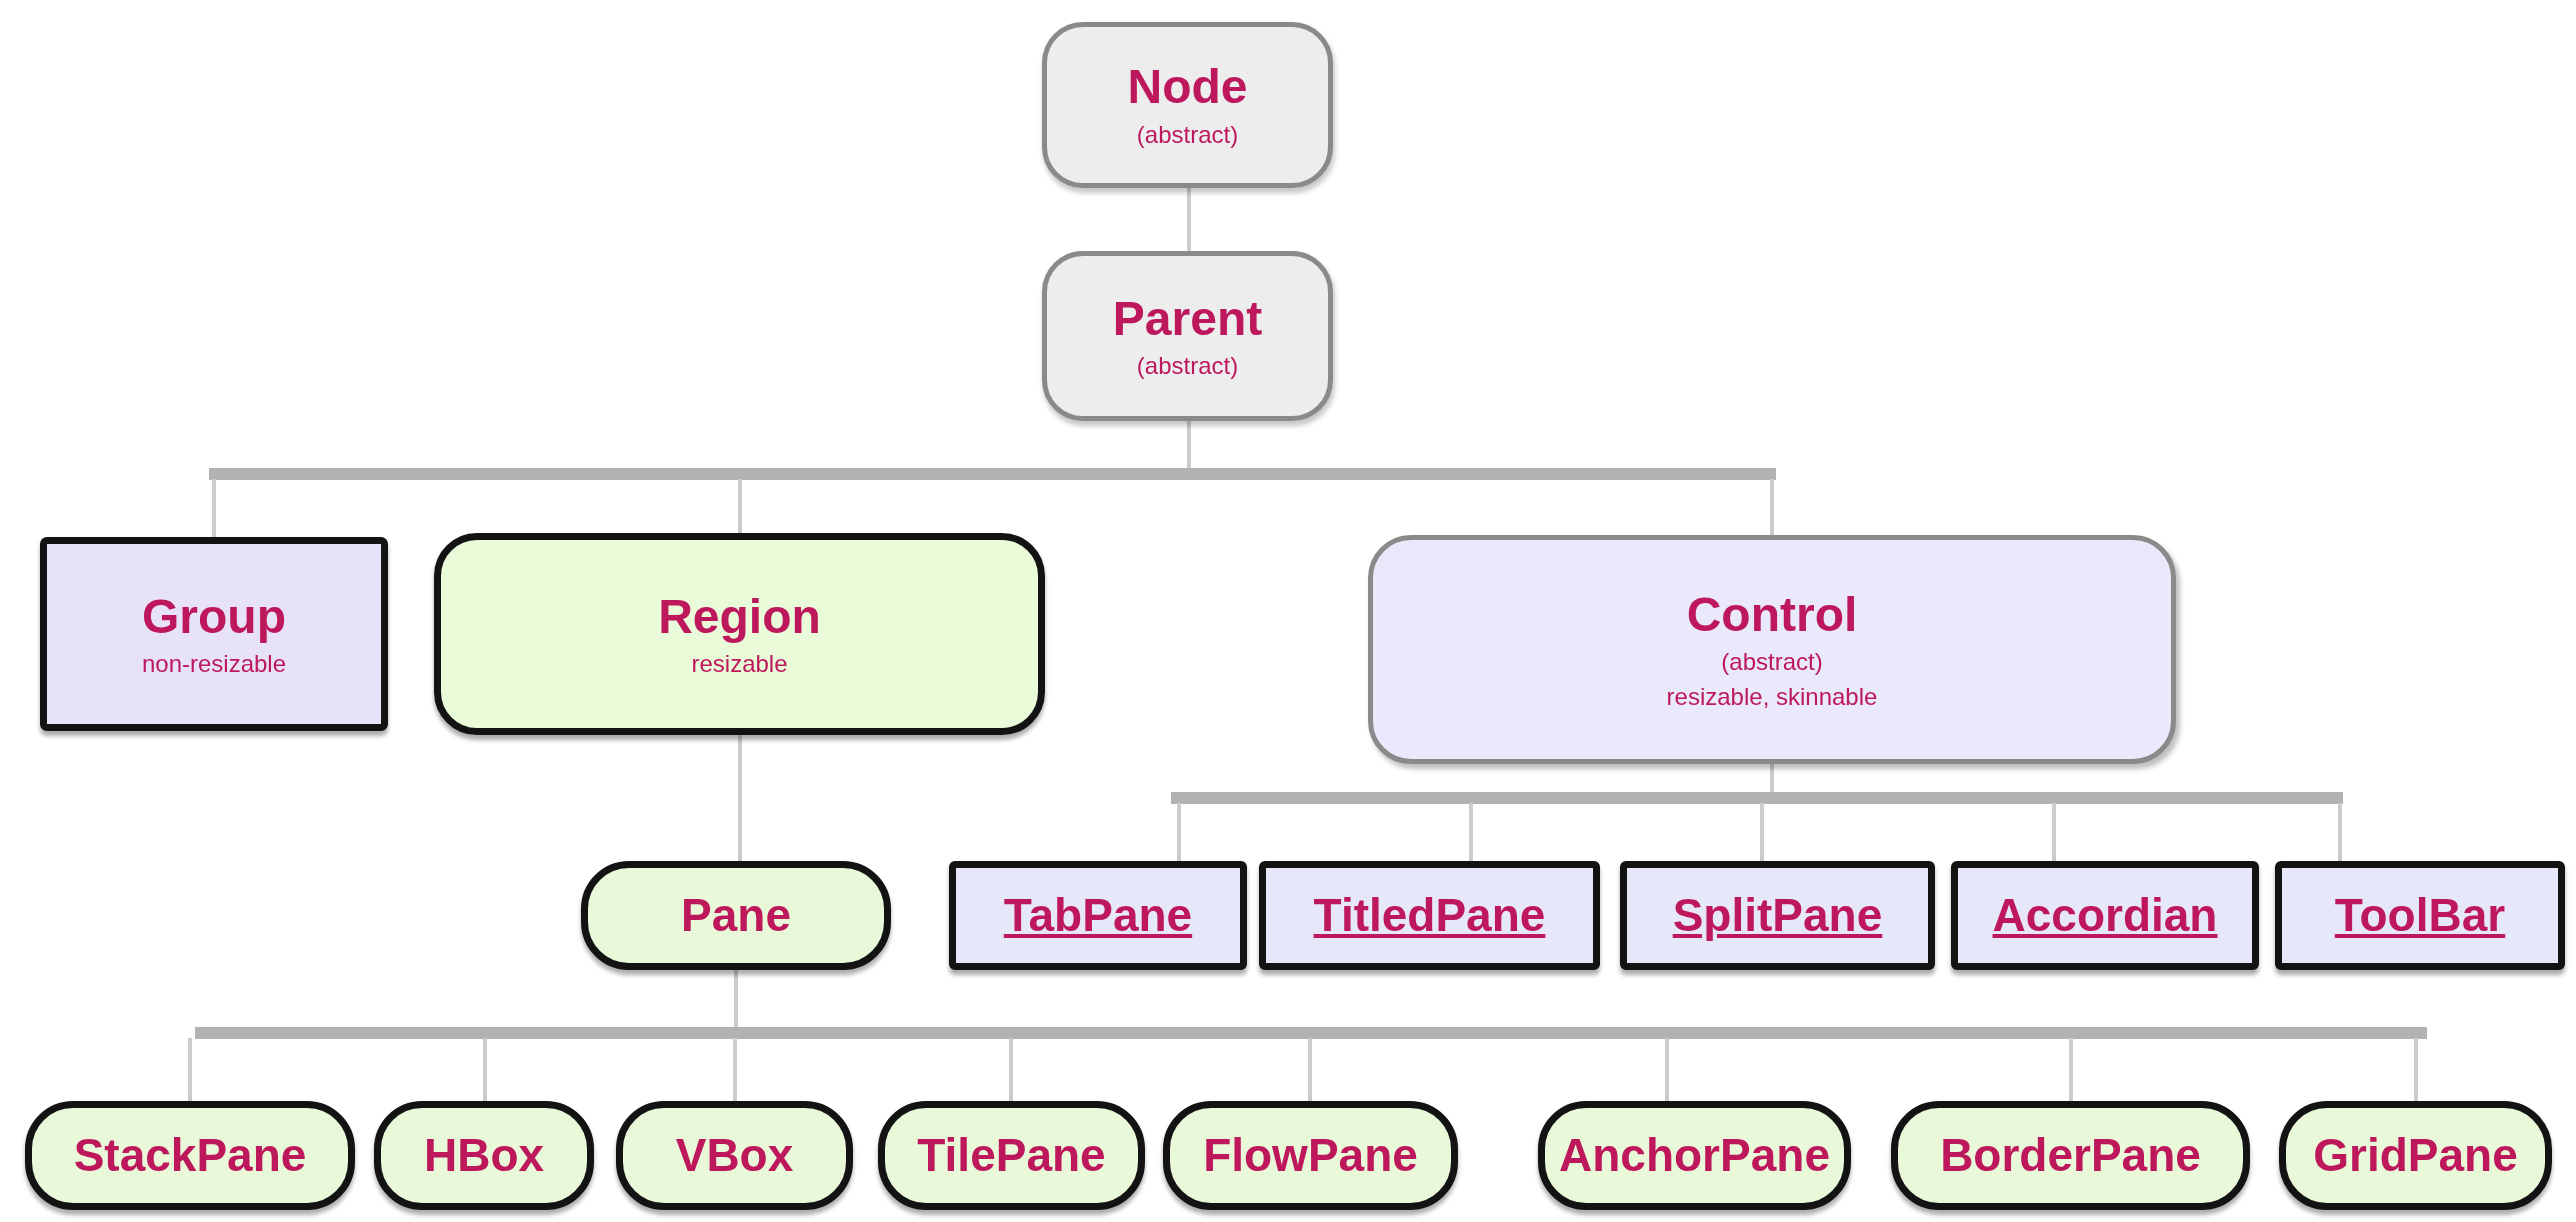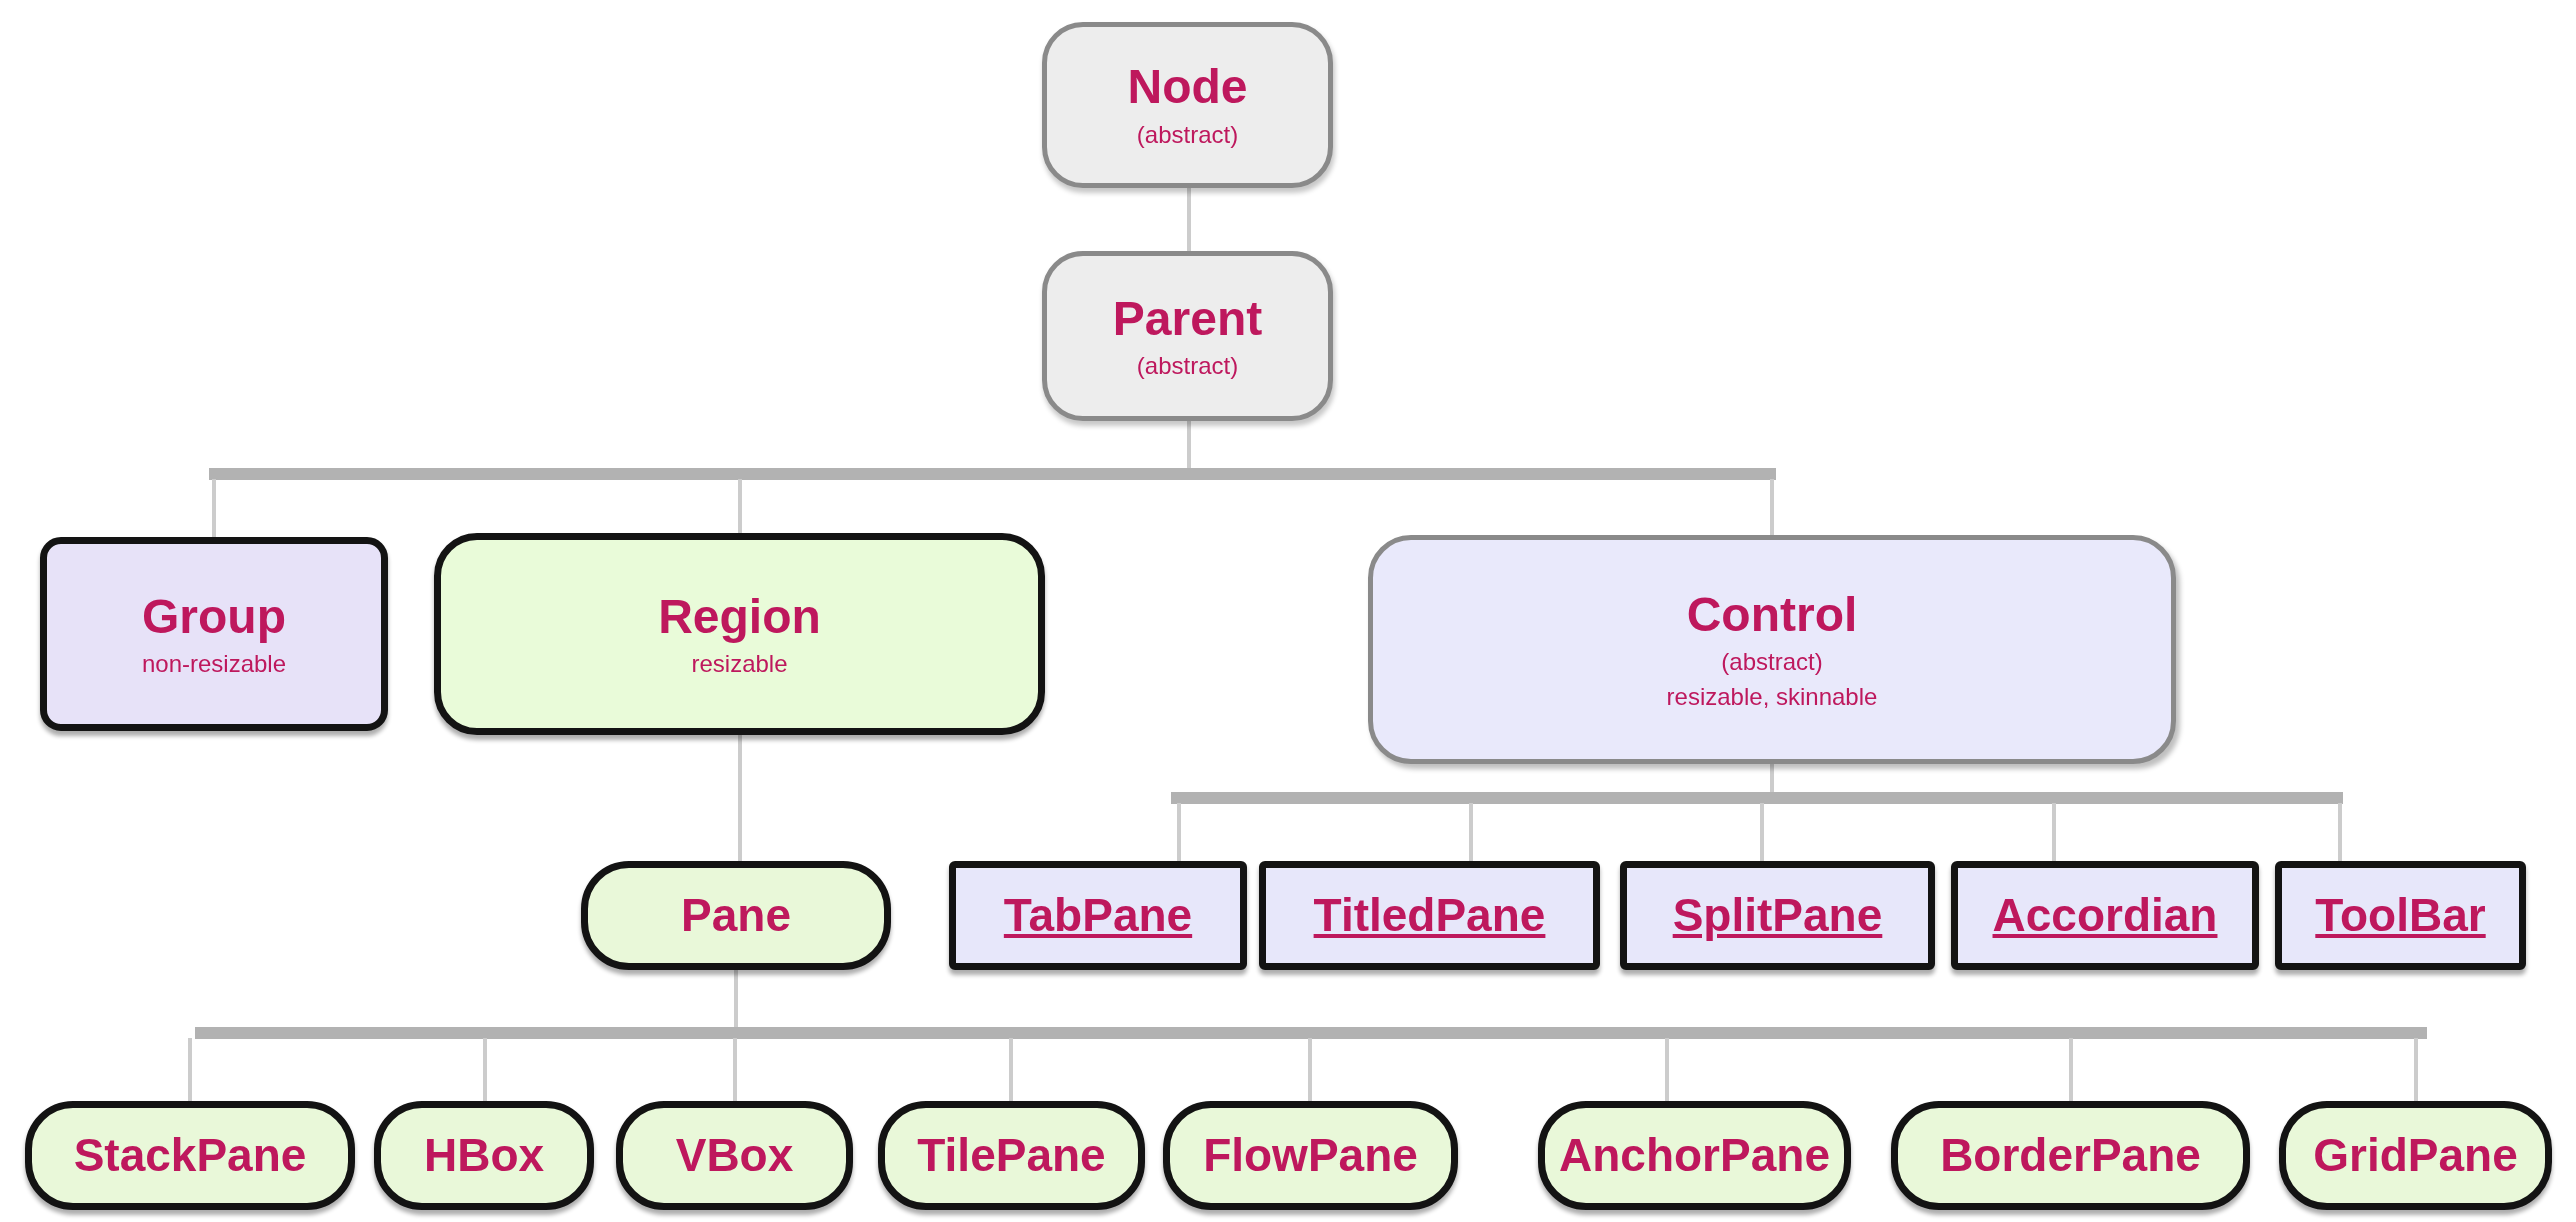--- a/index.html
+++ b/index.html
@@ -10,21 +10,21 @@
   .box{
     position:absolute;display:flex;flex-direction:column;align-items:center;
     justify-content:center;text-align:center;box-sizing:border-box;gap:6.6px;
   }
   
   .b-gray{background:#ededed;border:5.8px solid #8a8a8a;border-radius:41px;
     box-shadow:1.7px 4.1px 5px rgba(0,0,0,0.22);}
   .b-lav-gray{background:#e9e9fb;border:5.8px solid #8a8a8a;border-radius:43px;
     box-shadow:3.3px 5px 5.8px rgba(0,0,0,0.25);}
   
-  .b-purple{background:#e7e2f8;border:7.5px solid #131313;border-radius:21px;
+  .b-purple{background:#e7e2f8;border:7.5px solid #131313;border-radius:7px;
     box-shadow:0 4.1px 4.1px rgba(0,0,0,0.32);}
   .b-green{background:#e9fbd9;border:7.5px solid #131313;border-radius:43px;
     box-shadow:0 4.1px 4.1px rgba(0,0,0,0.32);}
   .b-green-sm{background:#e9f8d9;border:7.5px solid #131313;border-radius:48px;
     box-shadow:0 4.1px 4.1px rgba(0,0,0,0.32);}
   .b-lav-sm{background:#e7e7fa;border:7.5px solid #131313;border-radius:6px;
     box-shadow:0 4.1px 4.1px rgba(0,0,0,0.32);text-decoration:underline;}
   .title{font-size:48px;font-weight:bold;line-height:1.12;white-space:nowrap;}
   .title-sm{font-size:46px;font-weight:bold;line-height:1.1;white-space:nowrap;}
   .sub{font-size:24px;line-height:1.18;white-space:nowrap;}
@@ -105,21 +105,21 @@
   </div>
 
   <div class="box b-lav-sm" style="left:1620px;top:861px;width:315px;height:109px;">
     <div class="title-sm">SplitPane</div>
   </div>
 
   <div class="box b-lav-sm" style="left:1951px;top:861px;width:308px;height:109px;">
     <div class="title-sm">Accordian</div>
   </div>
 
-  <div class="box b-lav-sm" style="left:2275px;top:861px;width:251px;height:109px;">
+  <div class="box b-lav-sm" style="left:2275px;top:861px;width:290px;height:109px;">
     <div class="title-sm">ToolBar</div>
   </div>
 
   <div class="box b-green-sm" style="left:25px;top:1101px;width:330px;height:109px;">
     <div class="title-sm">StackPane</div>
   </div>
 
   <div class="box b-green-sm" style="left:374px;top:1101px;width:220px;height:109px;">
     <div class="title-sm">HBox</div>
   </div>

